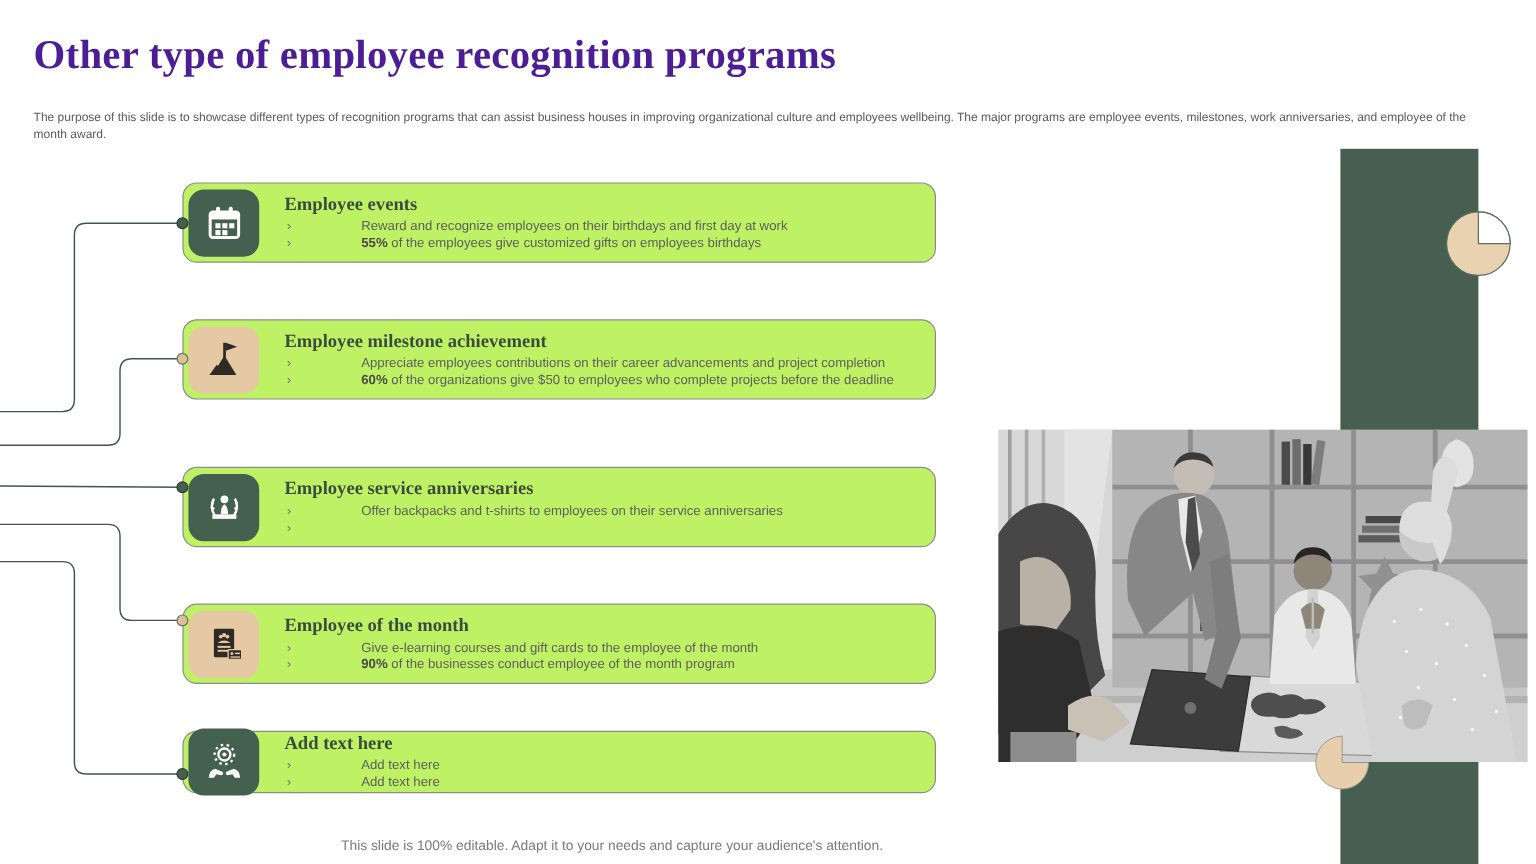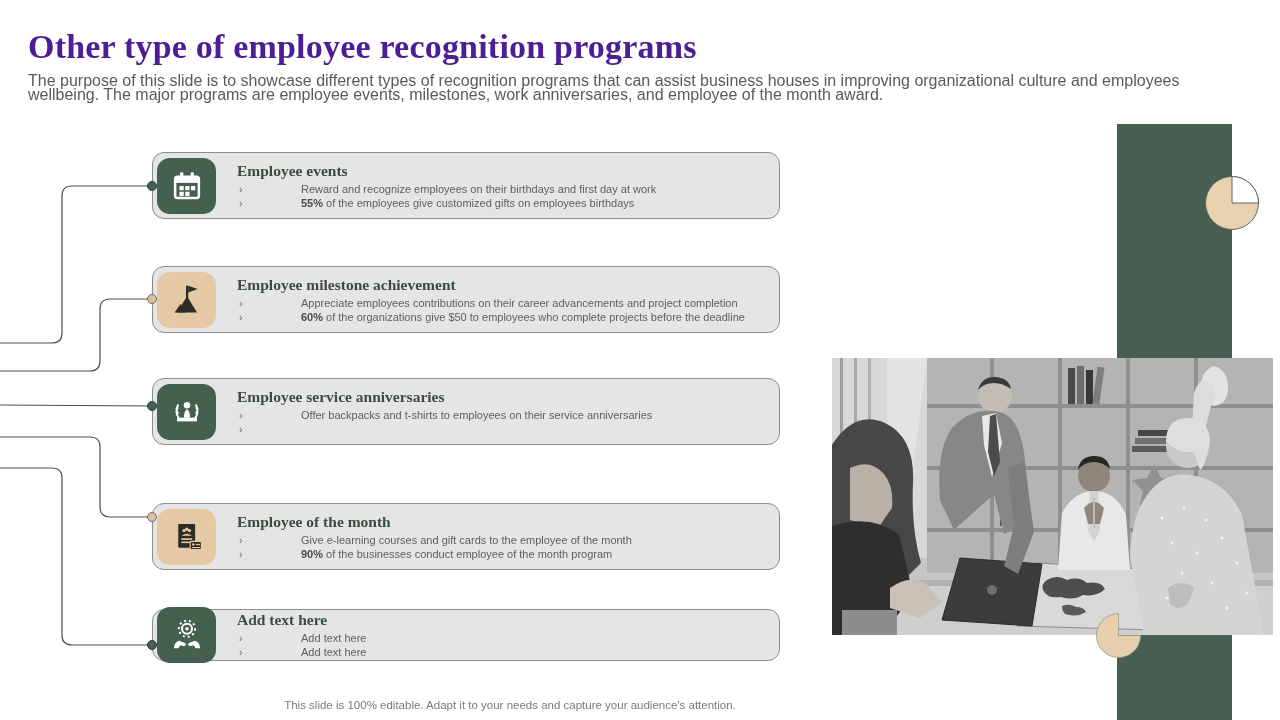--- a/index.html
+++ b/index.html
@@ -3,34 +3,34 @@
 <meta charset="utf-8">
 <style>
   html,body{margin:0;padding:0;background:#ffffff;}
   .slide{position:relative;width:1280px;height:720px;background:#ffffff;overflow:hidden;
          font-family:"Liberation Sans",sans-serif;}
 
   
   .title{position:absolute;left:28px;top:28px;width:1000px;margin:0;
          font-family:"Liberation Serif",serif;font-weight:bold;font-size:34px;
          color:#4c1d95;letter-spacing:.2px;}
-  .subtitle{position:absolute;left:28px;top:74px;width:1218px;margin:0;
-            font-size:16px;line-height:14px;color:#5a5a5a;}
+  .subtitle{position:absolute;left:28px;top:92px;width:1218px;margin:0;
+            font-size:10px;line-height:14px;color:#5a5a5a;}
 
   
   .green-bar{position:absolute;left:1117px;top:124px;width:115px;height:596px;background:#465f51;}
   .pie-top{position:absolute;left:1203px;top:174px;width:58px;height:58px;}
   .pie-bottom{position:absolute;left:1094px;top:611px;width:49px;height:49px;}
   .photo{position:absolute;left:832px;top:358px;width:441px;height:277px;}
 
   
   .connectors{position:absolute;left:0;top:0;width:1280px;height:720px;pointer-events:none;}
 
   
-  .card{position:absolute;left:152px;width:628px;height:67px;background:#e5e5e5;
+  .card{position:absolute;left:152px;width:628px;height:67px;background:#bef264;
         border:1px solid #8c8c8c;border-radius:12px;box-sizing:border-box;
         display:flex;align-items:center;padding:4px;}
   .icon-box{width:59px;height:56px;border-radius:13px;flex:none;
             display:flex;align-items:center;justify-content:center;}
   .icon-box.green{background:#44604f;}
   .icon-box.tan{background:#e5c9a5;}
   .icon-box svg{width:40px;height:40px;}
   .card-text{margin-left:21px;min-width:0;}
   .card-title{font-family:"Liberation Serif",serif;font-weight:bold;font-size:15.5px;
               color:#3a4c3f;line-height:18px;margin:0 0 2px 0;}
@@ -201,21 +201,21 @@
         <span class="marker">›</span>
         <span><span class="bold-part"></span><span>Appreciate employees contributions on their career advancements and project completion</span></span>
       </div>
       <div class="bullet">
         <span class="marker">›</span>
         <span><span class="bold-part">60%</span><span> of the organizations give $50 to employees who complete projects before the deadline</span></span>
       </div>
     </div>
   </div>
 
-  <div class="card" style="top:378px;">
+  <div class="card" style="top:389px;">
     <div class="icon-box green">
       <svg viewBox="0 0 32 32">
         <circle cx="16" cy="10.5" r="2.6" fill="#fff"></circle>
         <path d="M13.6 20.5 q0 -5.5 2.4 -6.8 q2.4 1.3 2.4 6.8 z" fill="#fff"></path>
         <rect x="8" y="20.5" width="16" height="3" fill="#fff"></rect>
         <path d="M9.5 21 q-3.5 -5 -0.5 -11" fill="none" stroke="#fff" stroke-width="1.6"></path>
         <path d="M22.5 21 q3.5 -5 0.5 -11" fill="none" stroke="#fff" stroke-width="1.6"></path>
         <circle cx="8" cy="13" r="1" fill="#fff"></circle>
           <circle cx="8.4" cy="16.5" r="1" fill="#fff"></circle>
         <circle cx="24" cy="13" r="1" fill="#fff"></circle>

